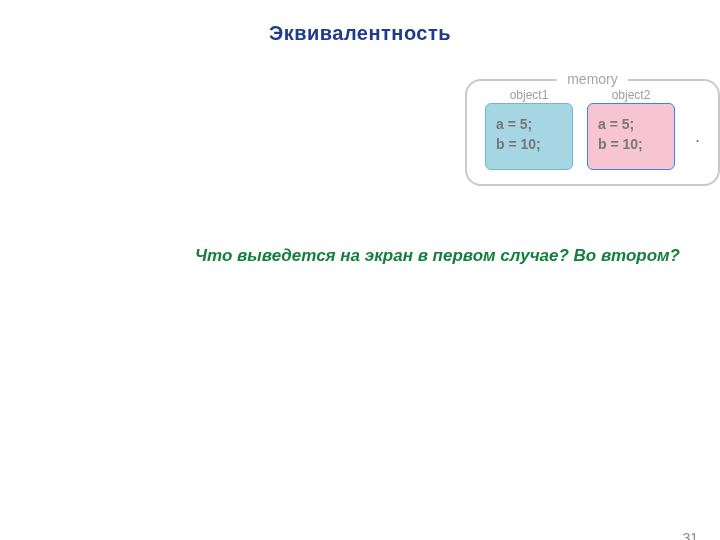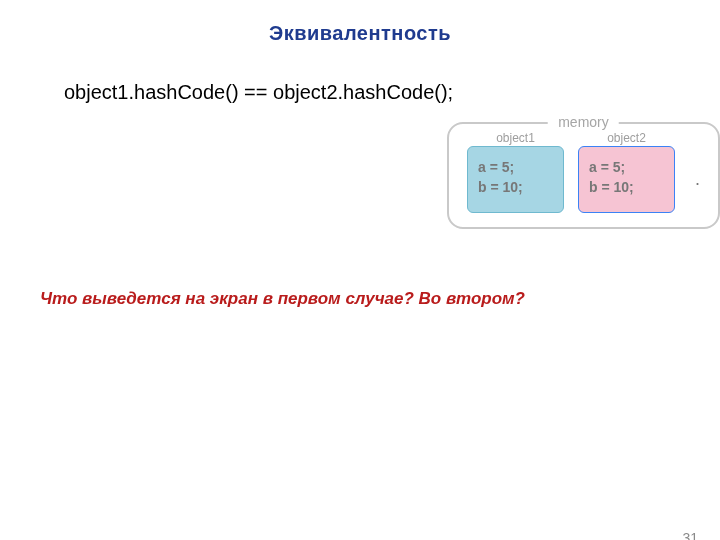--- a/index.html
+++ b/index.html
@@ -3,38 +3,37 @@
   <meta charset="utf-8">
   <style>
     * { box-sizing: border-box; margin: 0; padding: 0; }
     html, body { width: 720px; height: 540px; background: #fff; font-family: Arial, Helvetica, sans-serif; position: relative; }
     .slide { width: 720px; height: 540px; position: relative; padding: 0; }
     .title { color: #1f3b8f; font-weight: 700; font-size: 20px; text-align: center; margin-top: 22px; letter-spacing: 0.5px; }
     .code-block { margin: 34px 0 0 64px; font-size: 20px; color: #000; line-height: 1.35; font-family: Arial, Helvetica, sans-serif; }
     .diagram-wrap { display: flex; justify-content: flex-end; margin-top: 16px; }
     .memory-box { position: relative; border: 2px solid #c9c9c9; border-radius: 16px; padding: 22px 18px 14px 18px; display: flex; gap: 14px; }
     .memory-legend { position: absolute; top: -10px; left: 50%; transform: translateX(-50%); background: #fff; padding: 0 10px; color: #a6a6a6; font-size: 14px; }
-    .obj { width: 97px; border-radius: 6px; padding: 10px 10px 14px 10px; position: relative; }
+    .obj { width: 88px; border-radius: 6px; padding: 10px 10px 14px 10px; position: relative; }
     .obj-label { position: absolute; top: -16px; left: 50%; transform: translateX(-50%); color: #9e9e9e; font-size: 12px; }
     .obj-blue  { background: #a6d6e4; border: 1px solid #6fb9cf; }
     .obj-pink  { background: #f6c4d3; border: 1px solid #3b82f6; }
     .obj-line { color: #777; font-size: 14px; line-height: 1.45; white-space: nowrap; font-weight: bold; }
     .diagram-dot { align-self: center; color: #777; font-size: 18px; margin-left: 6px; }
-    .question { color: #b91c1c; font-style: italic; font-weight: 700; font-size: 17px; text-align: left; margin-top: 60px; padding: 0 40px; }
+    .question { color: #15803d; font-style: italic; font-weight: 700; font-size: 17px; text-align: right; margin-top: 60px; padding: 0 40px; }
     .page-num { position: absolute; right: 22px; bottom: 16px; color: #8a8a8a; font-size: 14px; }
   </style>
 </head>
 <body>
 
 <div class="slide">
 
   <h1 class="title">Эквивалентность</h1>
 
   <div class="code-block">
-    <div>object1.hashCode() == object2.hashCode();</div>
   </div>
 
   <div class="diagram-wrap">
     <div class="memory-box">
       <span class="memory-legend">memory</span>
 
       <div class="obj obj-blue">
         <span class="obj-label">object1</span>
         <div class="obj-line">a = 5;</div>
         <div class="obj-line">b = 10;</div>

